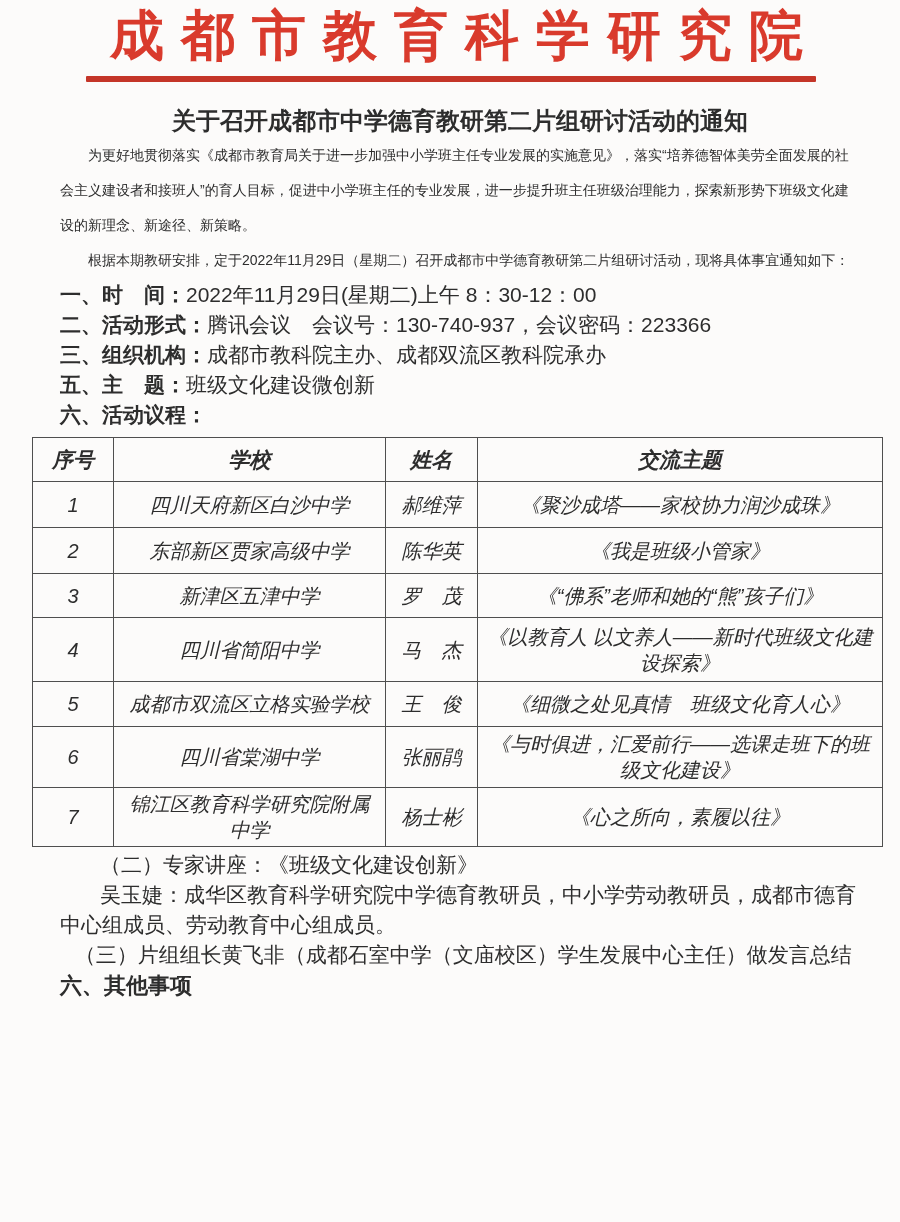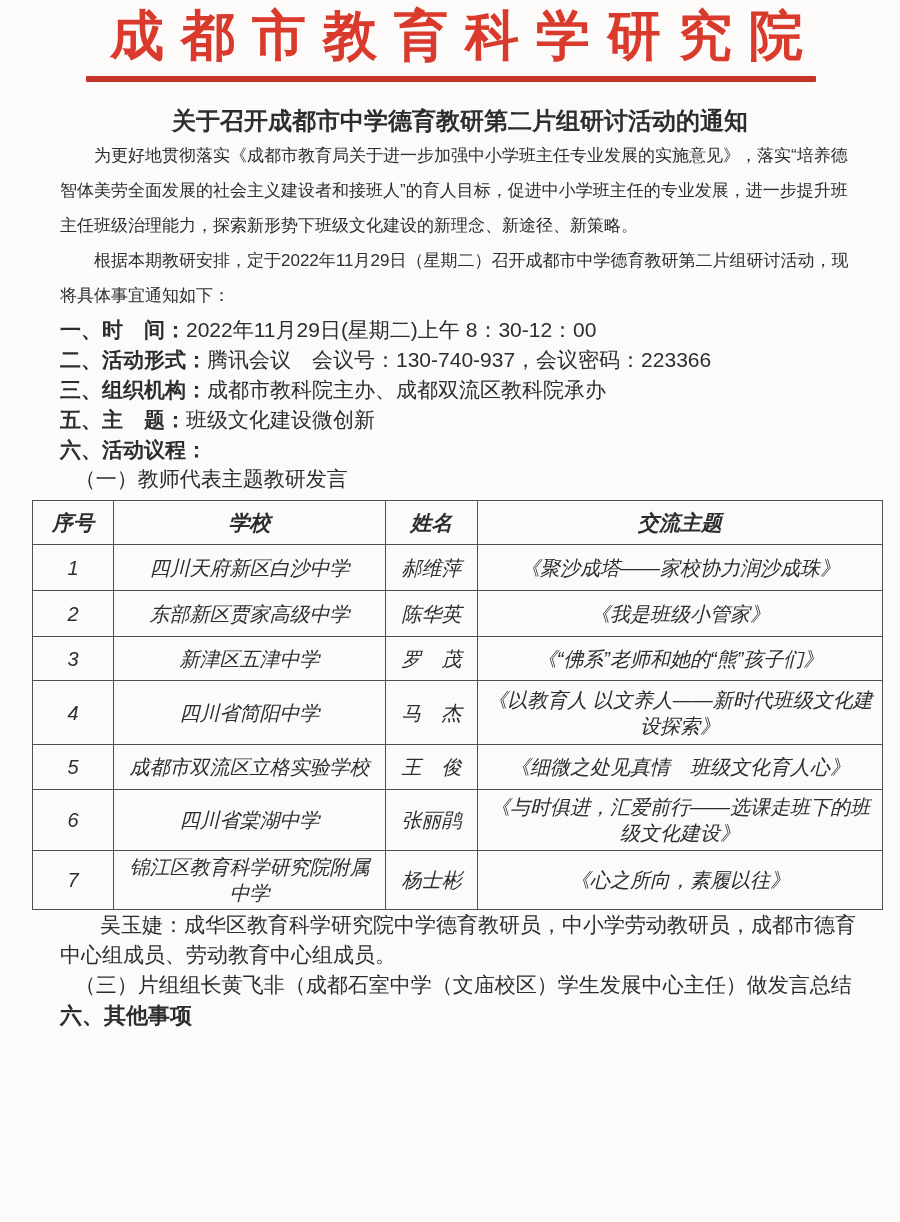--- a/index.html
+++ b/index.html
@@ -27,21 +27,21 @@
   }
   .red-rule{height:6px;background:var(--rule-red);margin:6px 44px 0 26px;border-radius:1px;}
   .notice-title{
     font-size:24px;font-weight:700;text-align:center;
     margin:22px 0 0 0;line-height:34px;
   }
   .salutation{
     font-size:21px;font-weight:700;line-height:34px;
     text-indent:2em;margin:11px 0 0 0;
   }
-  .para{font-size:17px;line-height:35px;text-indent:2em;margin:0;}
+  .para{font-size:14px;line-height:35px;text-indent:2em;margin:0;}
   .list{margin-top:2px;}
   .list-item{font-size:21px;line-height:30px;}
   .list-item .lbl{font-weight:700;}
   .agenda-line{font-size:21px;line-height:28px;text-indent:0.7em;margin:0;}
   .tbl-wrap{margin:7px 0 0 -28px;}
   table.speakers{
     border-collapse:collapse;table-layout:fixed;width:850px;
     font-size:20px;text-align:center;font-style:italic;
   }
   table.speakers th,table.speakers td{
@@ -86,21 +86,20 @@
       <span class="lbl">三、组织机构：</span><span>成都市教科院主办、成都双流区教科院承办</span>
     </div>
     <div class="list-item">
       <span class="lbl">五、主　题：</span><span>班级文化建设微创新</span>
     </div>
     <div class="list-item">
       <span class="lbl">六、活动议程：</span><span></span>
     </div>
   </div>
 
-  <p class="agenda-line">（一）教师代表主题教研发言</p>
 
   <div class="tbl-wrap">
     <table class="speakers">
       <colgroup>
         <col style="width:81px">
           <col style="width:272px">
           <col style="width:92px">
           <col style="width:405px">
       </colgroup>
       <thead>
@@ -151,17 +150,18 @@
         <tr>
           <td>7</td>
           <td>锦江区教育科学研究院附属中学</td>
           <td>杨士彬</td>
           <td>《心之所向，素履以往》</td>
         </tr>
       </tbody>
     </table>
   </div>
 
+  <p class="footer-line indent-2 f2">（二）专家讲座：《班级文化建设创新》</p>
   <p class="footer-line indent-2">吴玉婕：成华区教育科学研究院中学德育教研员，中小学劳动教研员，成都市德育中心组成员、劳动教育中心组成员。</p>
   <p class="footer-line indent-07">（三）片组组长黄飞非（成都石室中学（文庙校区）学生发展中心主任）做发言总结</p>
   <p class="other-section">六、其他事项</p>
 
 </div>
 
 </body></html>

